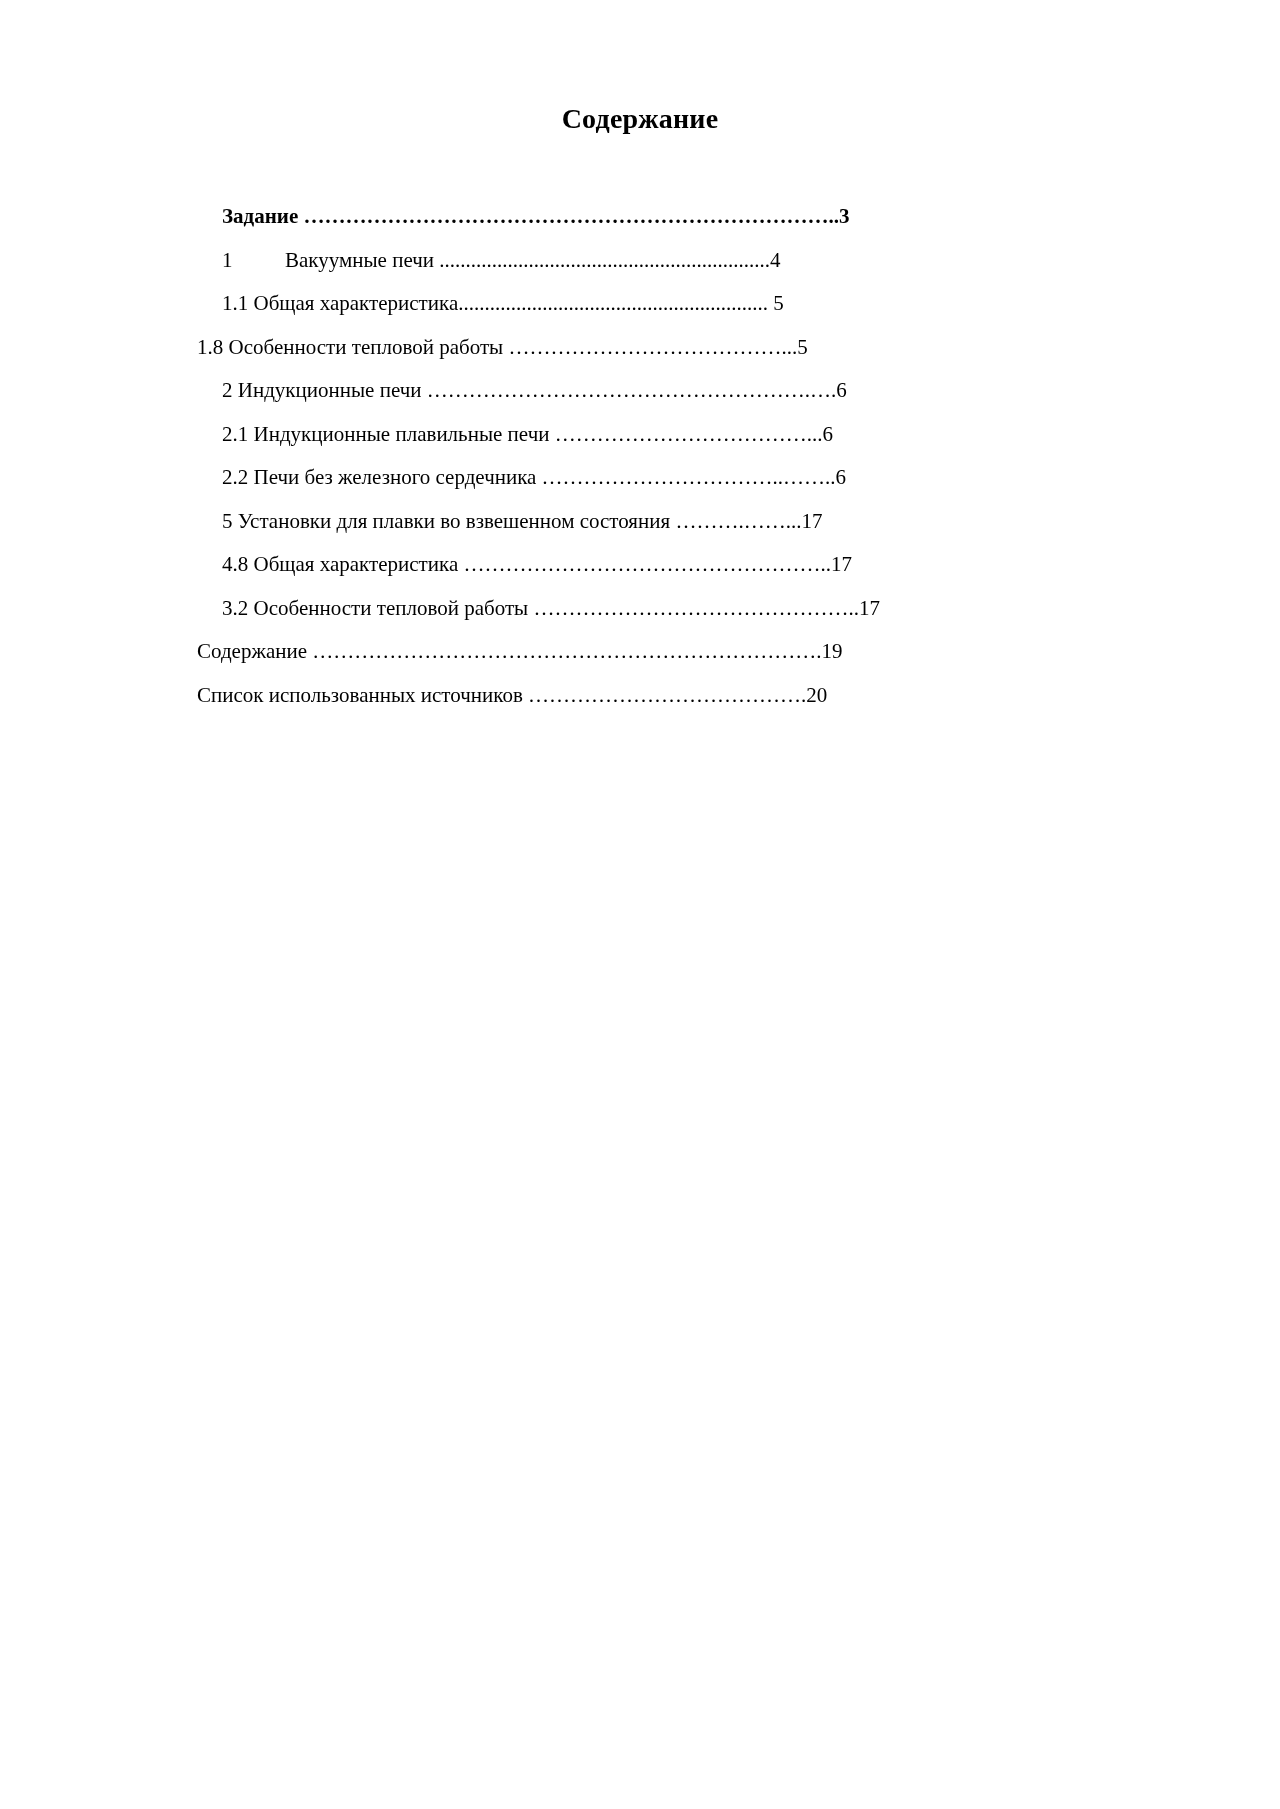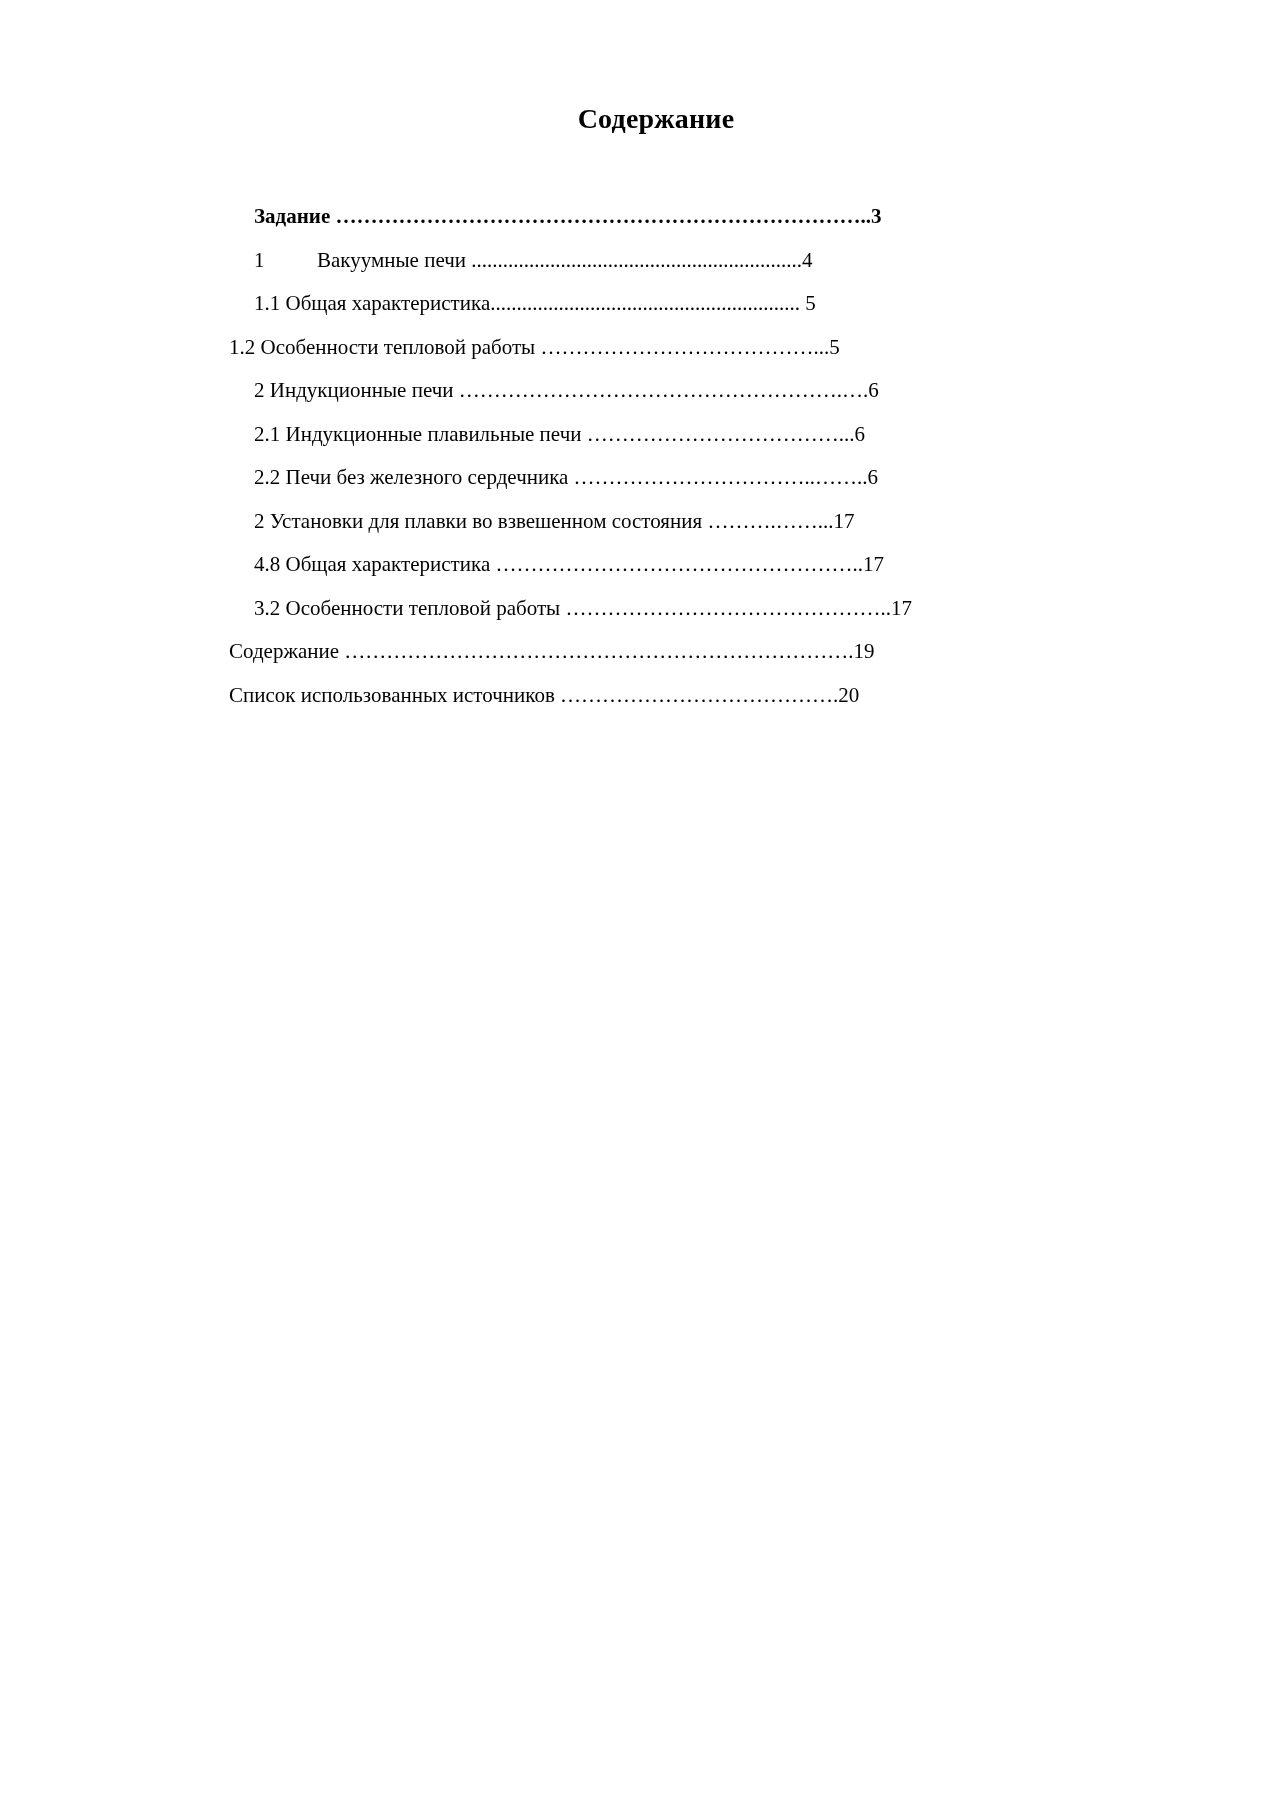--- a/index.html
+++ b/index.html
@@ -9,21 +9,20 @@
       height: 1809px;
       background: #ffffff;
       color: #000000;
       font-family: "Liberation Serif", serif;
       overflow: hidden;
     }
     .page {
       width: 1280px;
       height: 1809px;
       padding-top: 103px;
-      padding-left: 32px;
     }
     .doc-title {
       width: 100%;
       text-align: center;
       font-size: 28px;
       font-weight: 700;
       margin: 0 0 60px 0;
       letter-spacing: 0.2px;
     }
     .toc {
@@ -43,23 +42,23 @@
 </head>
 <body>
 
 <div class="page">
   <h1 class="doc-title">Содержание</h1>
 
   <div class="toc" id="toc">
       <div class="toc-entry indent bold">Задание …………………………………………………………………..3</div>
       <div class="toc-entry indent">1          Вакуумные печи ...............................................................4</div>
       <div class="toc-entry indent">1.1 Общая характеристика........................................................... 5</div>
-      <div class="toc-entry">1.2 Особенности тепловой работы …………………………………...5</div>
+      <div class="toc-entry">1.8 Особенности тепловой работы …………………………………...5</div>
       <div class="toc-entry indent">2 Индукционные печи ……………………………………………….….6</div>
       <div class="toc-entry indent">2.1 Индукционные плавильные печи ………………………………...6</div>
       <div class="toc-entry indent">2.2 Печи без железного сердечника ……………………………..……..6</div>
-      <div class="toc-entry indent">2 Установки для плавки во взвешенном состояния ……….……...17</div>
+      <div class="toc-entry indent">5 Установки для плавки во взвешенном состояния ……….……...17</div>
       <div class="toc-entry indent">4.8 Общая характеристика ……………………………………………..17</div>
       <div class="toc-entry indent">3.2 Особенности тепловой работы ………………………………………..17</div>
       <div class="toc-entry">Содержание ……………………………………………………………….19</div>
       <div class="toc-entry">Список использованных источников ………………………………….20</div>
     </div>
 </div>
 
 </body></html>

